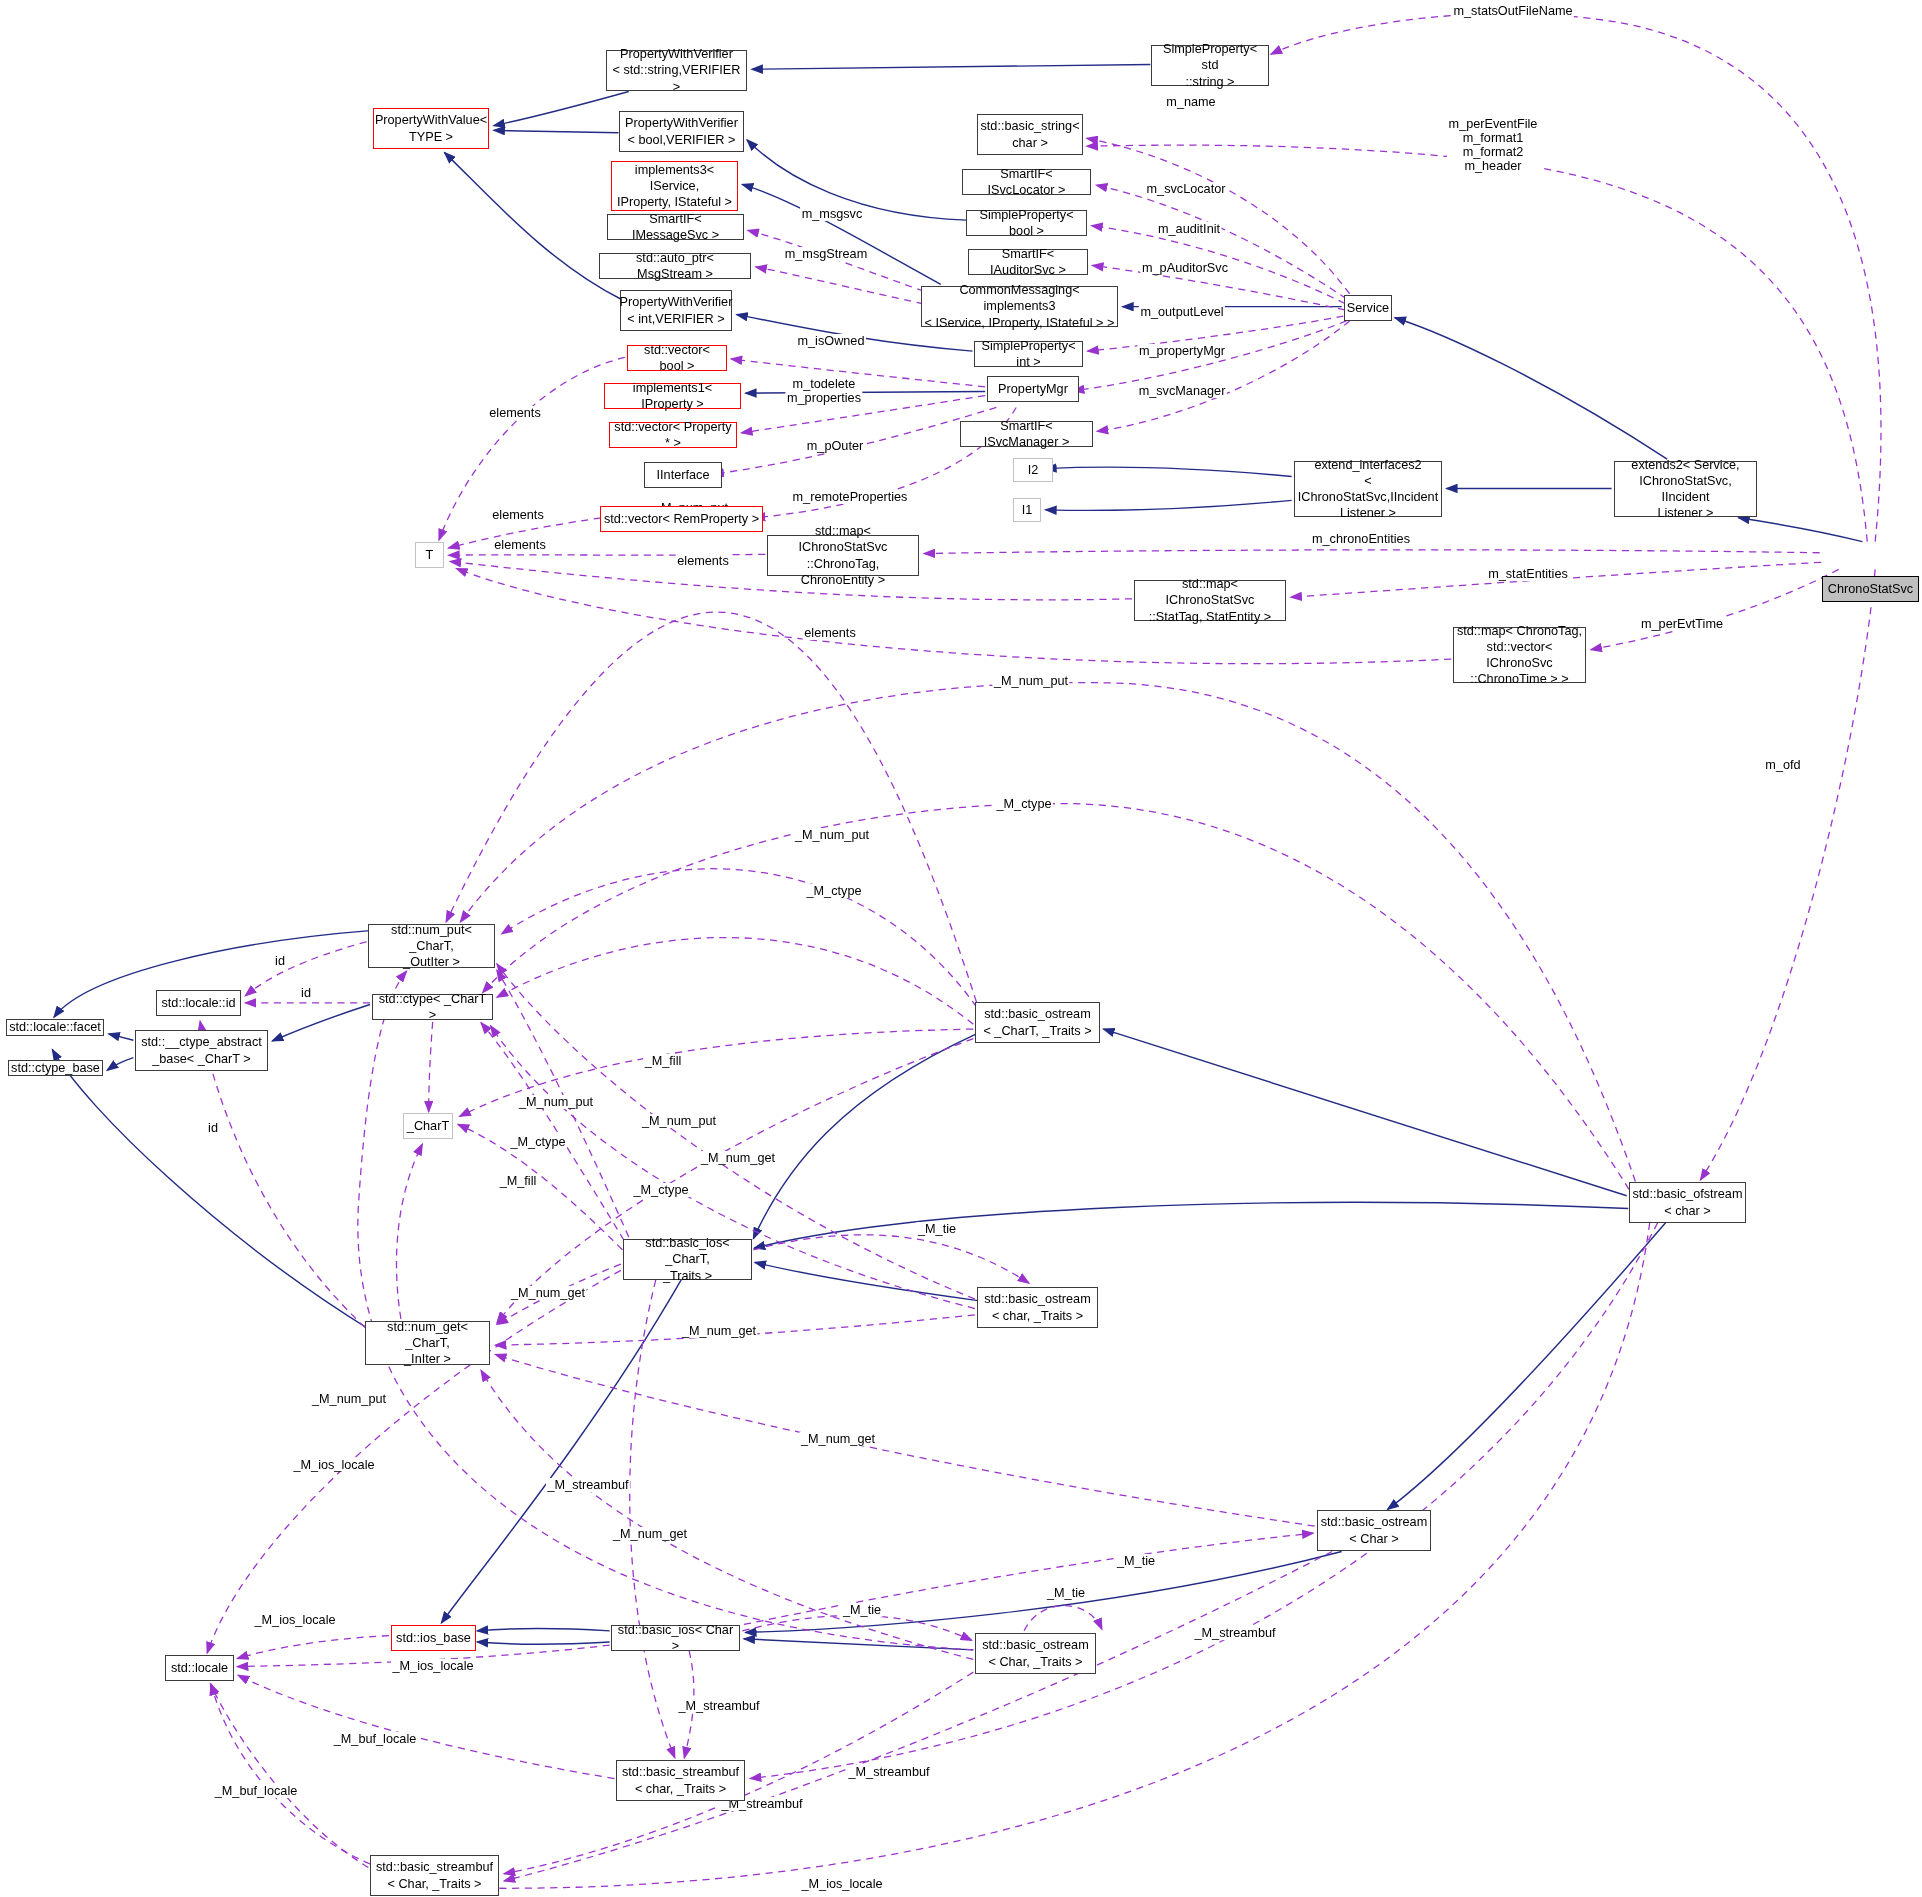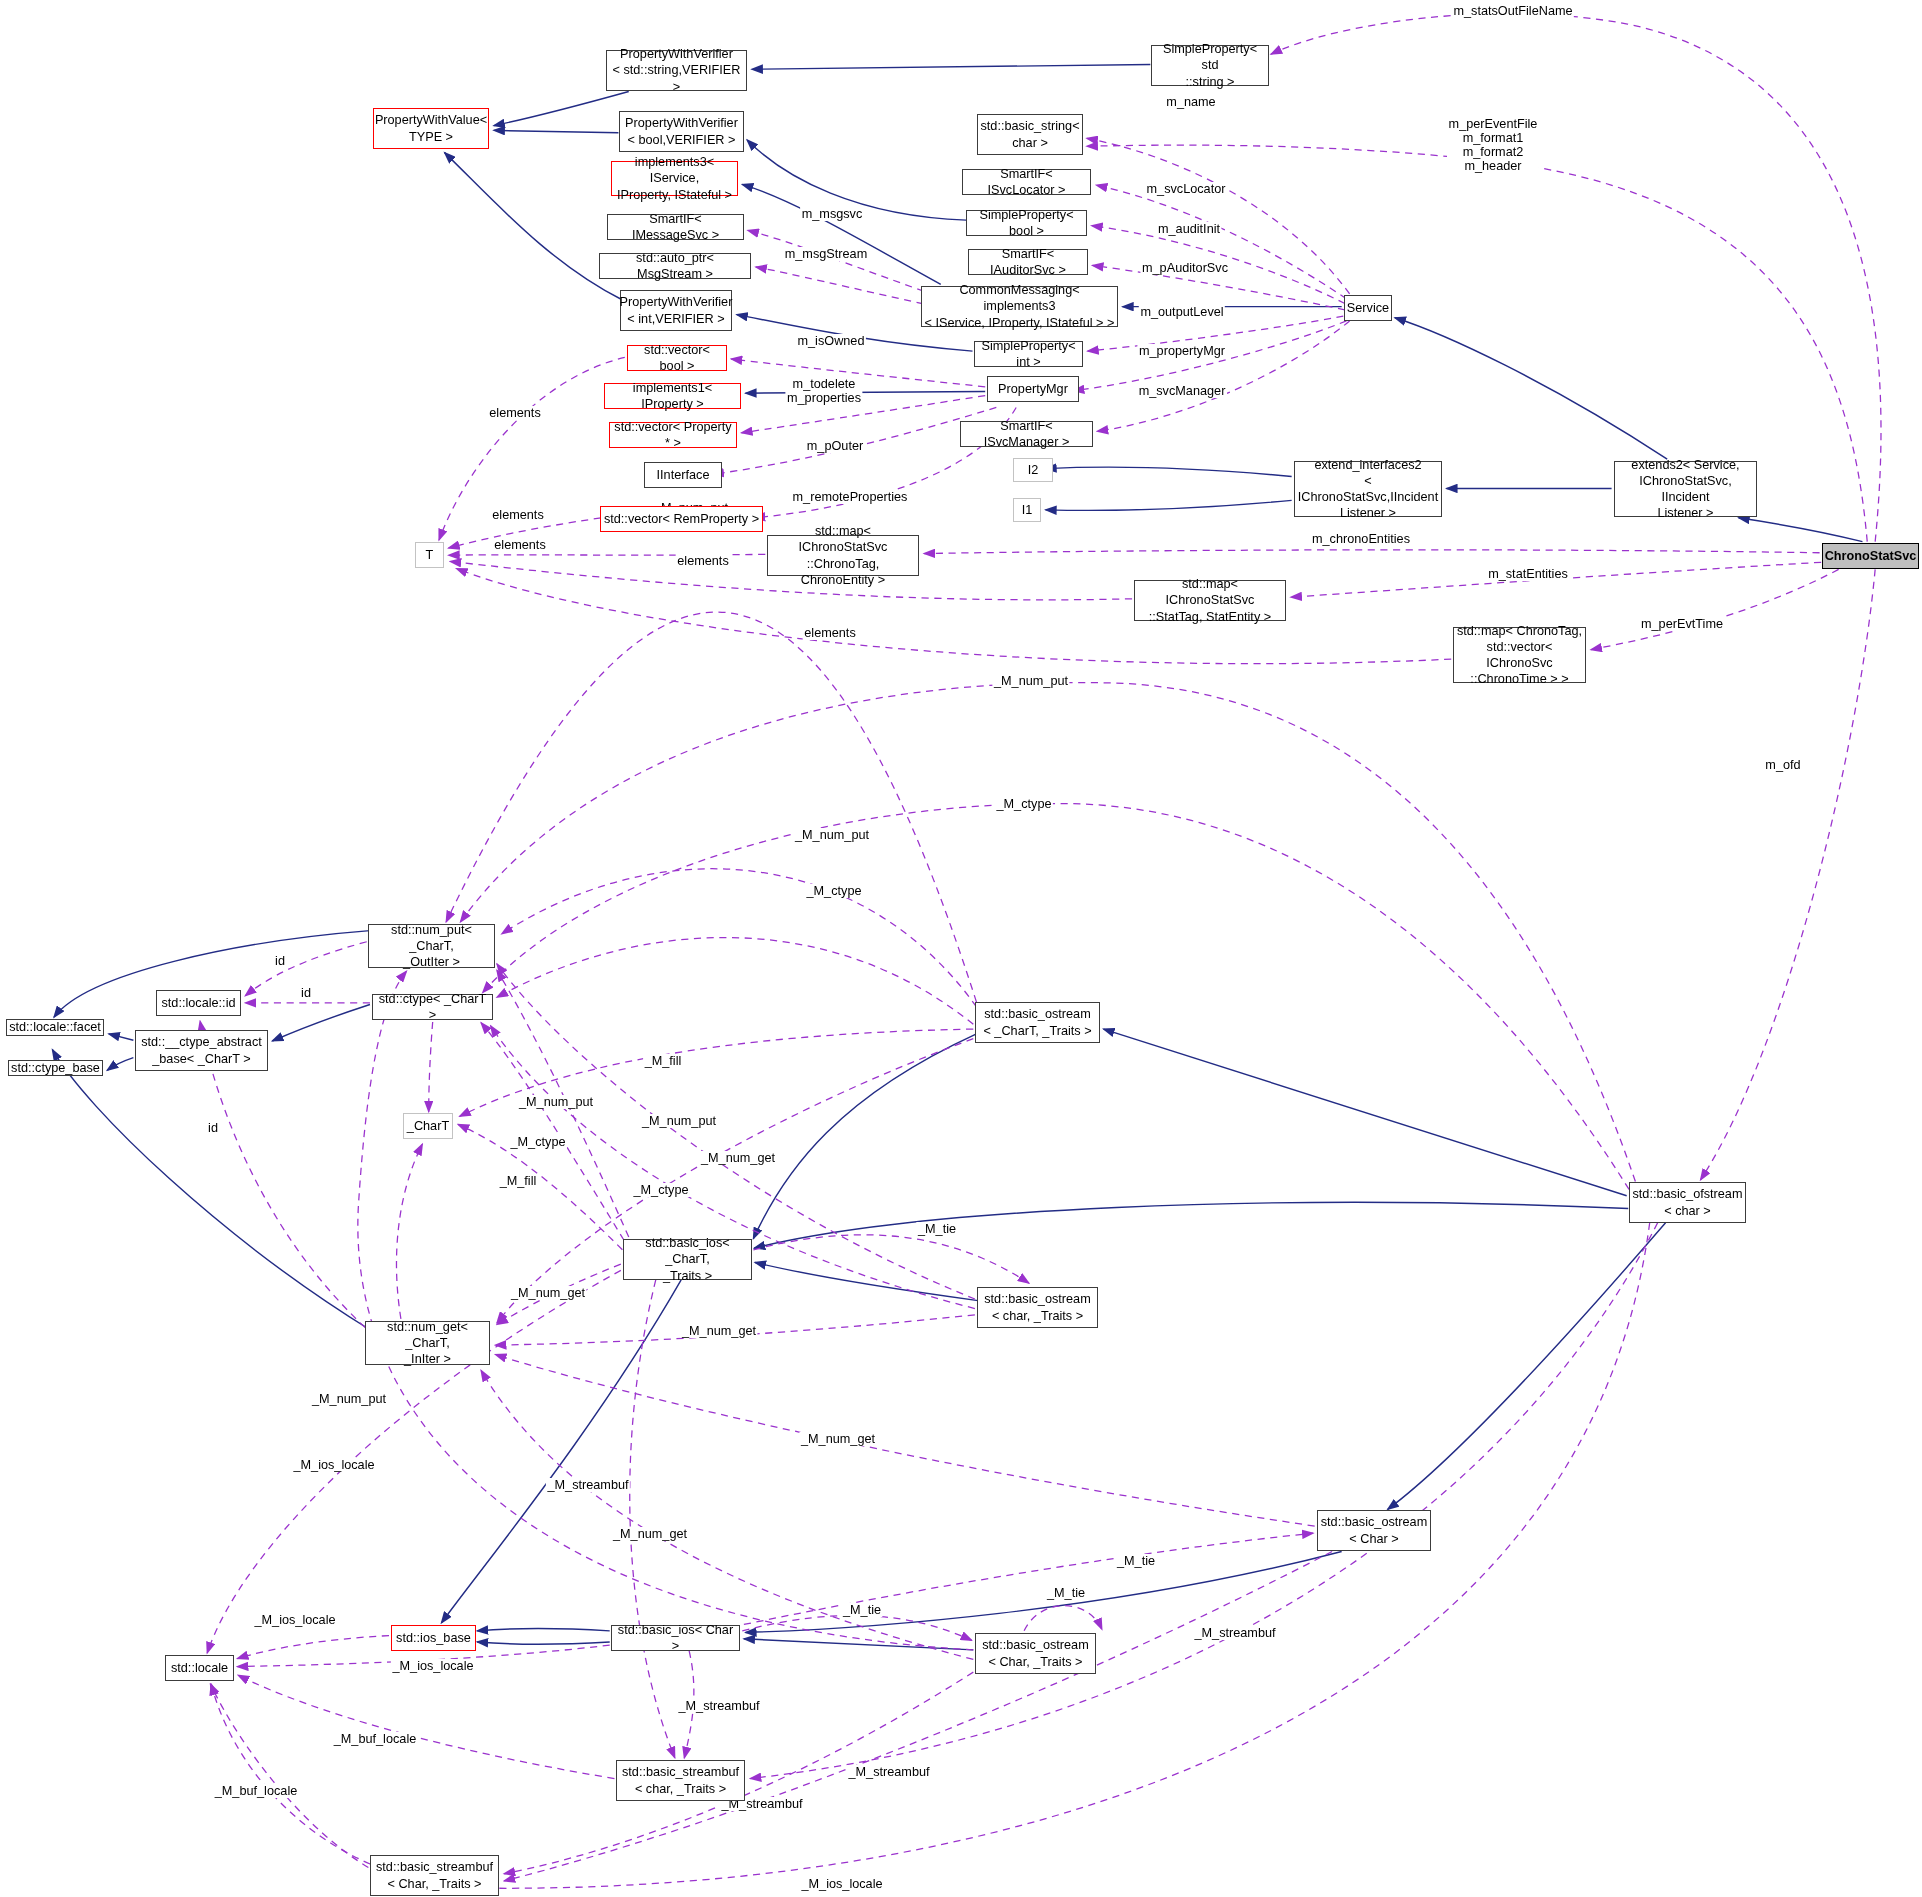--- a/index.html
+++ b/index.html
@@ -6,21 +6,21 @@
   #canvas{position:relative;width:1922px;height:1897px;background:#ffffff;overflow:hidden;
           font-family:"Liberation Sans",sans-serif;}
   svg#edges{position:absolute;left:0;top:0;width:1922px;height:1897px;}
   .si{stroke:#232c85;fill:none;stroke-width:1.8px;marker-end:url(#ai);}
   .du{stroke:#9a32cd;fill:none;stroke-width:1.6px;stroke-dasharray:9 7;marker-end:url(#au);}
   .nd{position:absolute;background:#ffffff;border:1.6px solid #3c3c3c;box-sizing:border-box;
       display:flex;align-items:center;justify-content:center;text-align:center;
       white-space:pre-line;font-size:12.7px;line-height:1.28;color:#000;padding:0.8px 2.4px;z-index:2;}
   .red{border-color:#ff0000;}
   .tpl{border-color:#c3c3c3;}
-  .cur{background:#bfbfbf;border-color:#000000;font-weight:bold;}
+  .cur{background:#bfbfbf;border-color:#000000;font-weight:normal;margin-top:33px;}
   .el{position:absolute;transform:translate(-50%,-50%);font-size:12.7px;color:#000;
       white-space:pre-line;text-align:center;background:#ffffff;padding:0 1.6px;z-index:1;}
 </style>
 </head>
 <body>
 
 <div id="canvas">
 
 <svg id="edges" viewBox="0 0 2421 2389">
   <defs>
@@ -132,21 +132,21 @@
 <div class="nd" style="left:606px;top:50px;width:141px;height:41px">PropertyWithVerifier
 &lt; std::string,VERIFIER &gt;</div>
 <div class="nd" style="left:1151px;top:45px;width:118px;height:41px">SimpleProperty&lt; std
 ::string &gt;</div>
 <div class="nd red" style="left:373px;top:108px;width:116px;height:41px">PropertyWithValue&lt;
 TYPE &gt;</div>
 <div class="nd" style="left:619px;top:111px;width:125px;height:41px">PropertyWithVerifier
 &lt; bool,VERIFIER &gt;</div>
 <div class="nd" style="left:977px;top:114px;width:106px;height:41px">std::basic_string&lt;
 char &gt;</div>
-<div class="nd red" style="left:611px;top:161px;width:127px;height:35px">implements3&lt; IService,
+<div class="nd red" style="left:611px;top:161px;width:127px;height:50px">implements3&lt; IService,
 IProperty, IStateful &gt;</div>
 <div class="nd" style="left:962px;top:169px;width:129px;height:26px">SmartIF&lt; ISvcLocator &gt;</div>
 <div class="nd" style="left:607px;top:214px;width:137px;height:26px">SmartIF&lt; IMessageSvc &gt;</div>
 <div class="nd" style="left:966px;top:210px;width:121px;height:26px">SimpleProperty&lt; bool &gt;</div>
 <div class="nd" style="left:599px;top:253px;width:152px;height:26px">std::auto_ptr&lt; MsgStream &gt;</div>
 <div class="nd" style="left:968px;top:249px;width:120px;height:26px">SmartIF&lt; IAuditorSvc &gt;</div>
 <div class="nd" style="left:620px;top:290px;width:112px;height:41px">PropertyWithVerifier
 &lt; int,VERIFIER &gt;</div>
 <div class="nd" style="left:921px;top:286px;width:197px;height:41px">CommonMessaging&lt; implements3
 &lt; IService, IProperty, IStateful &gt; &gt;</div>

